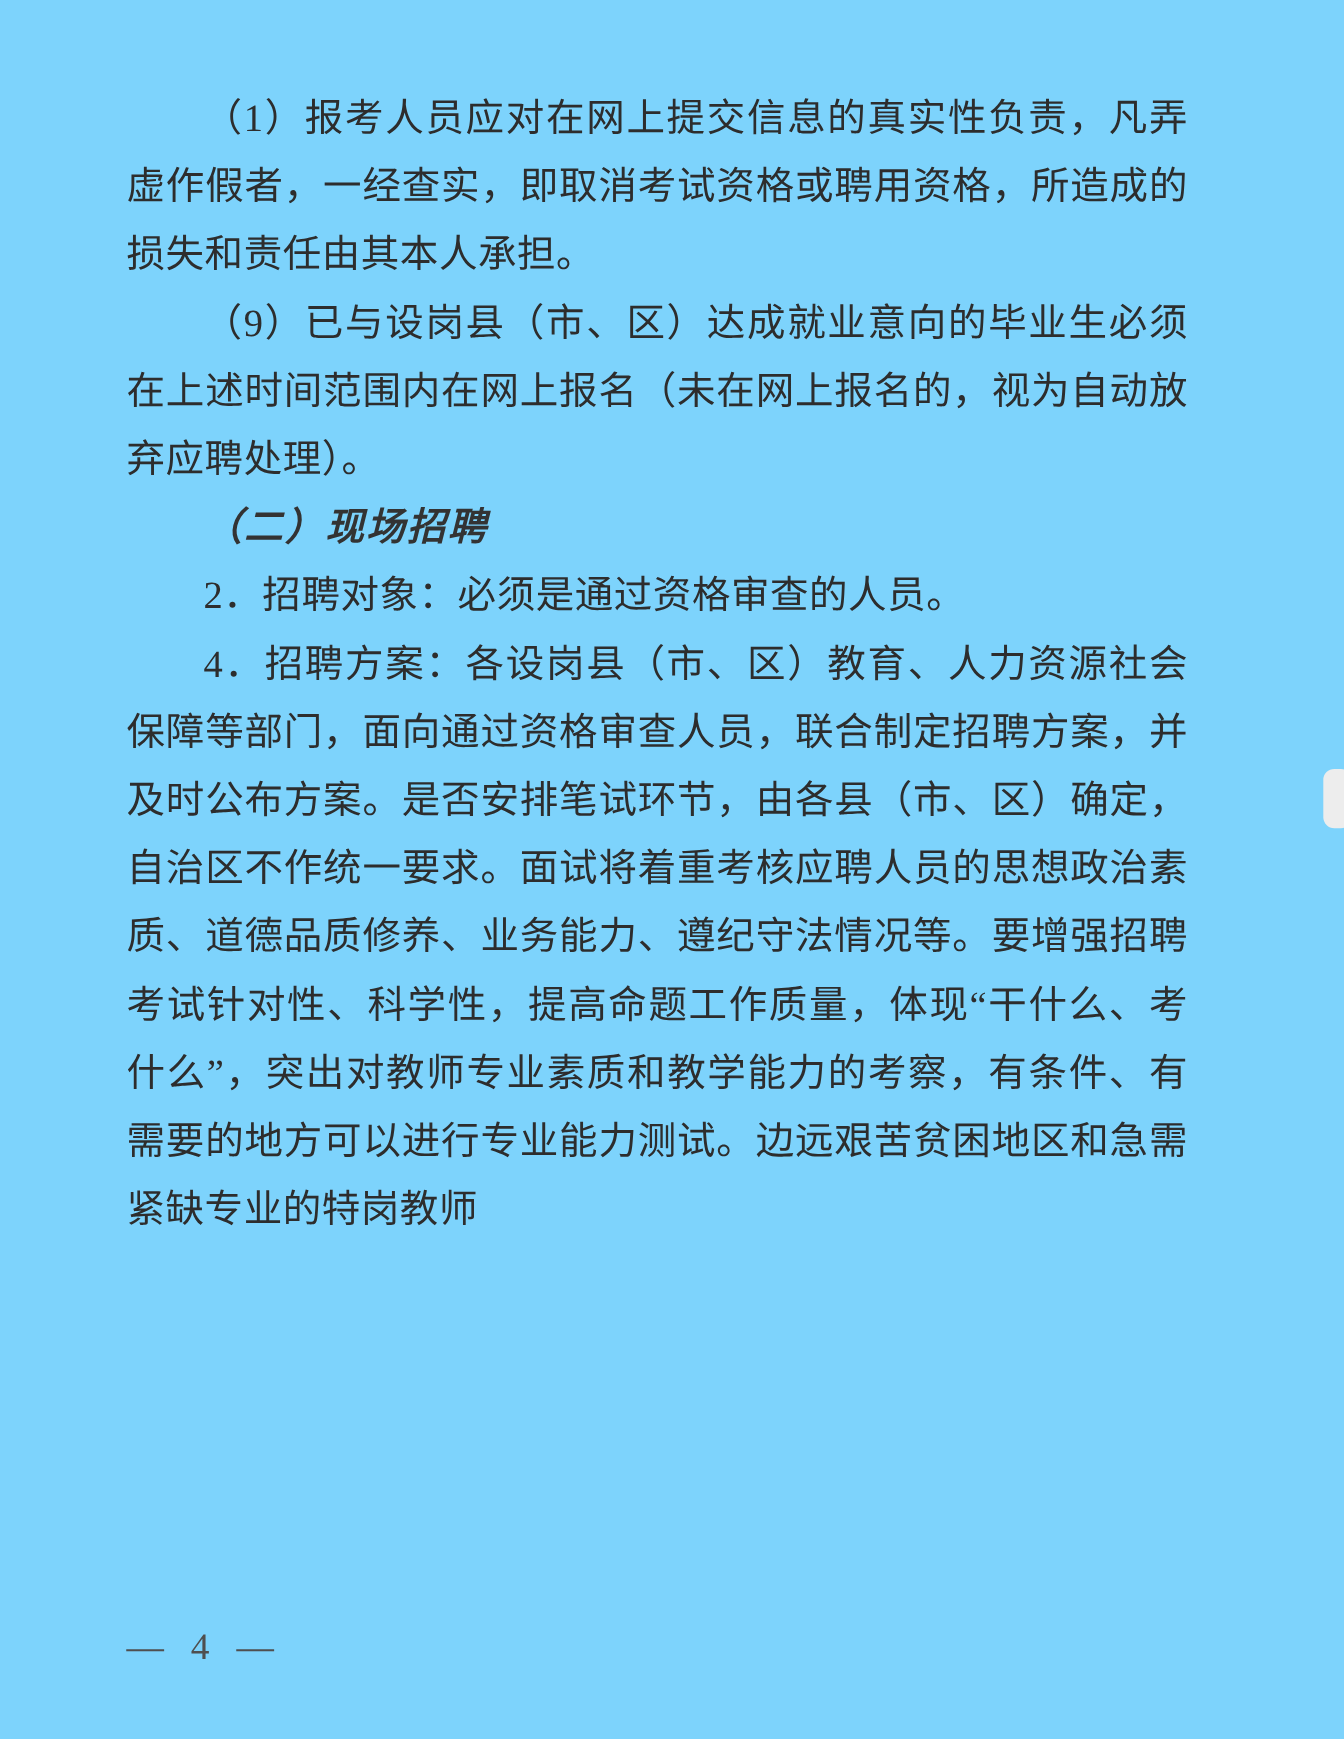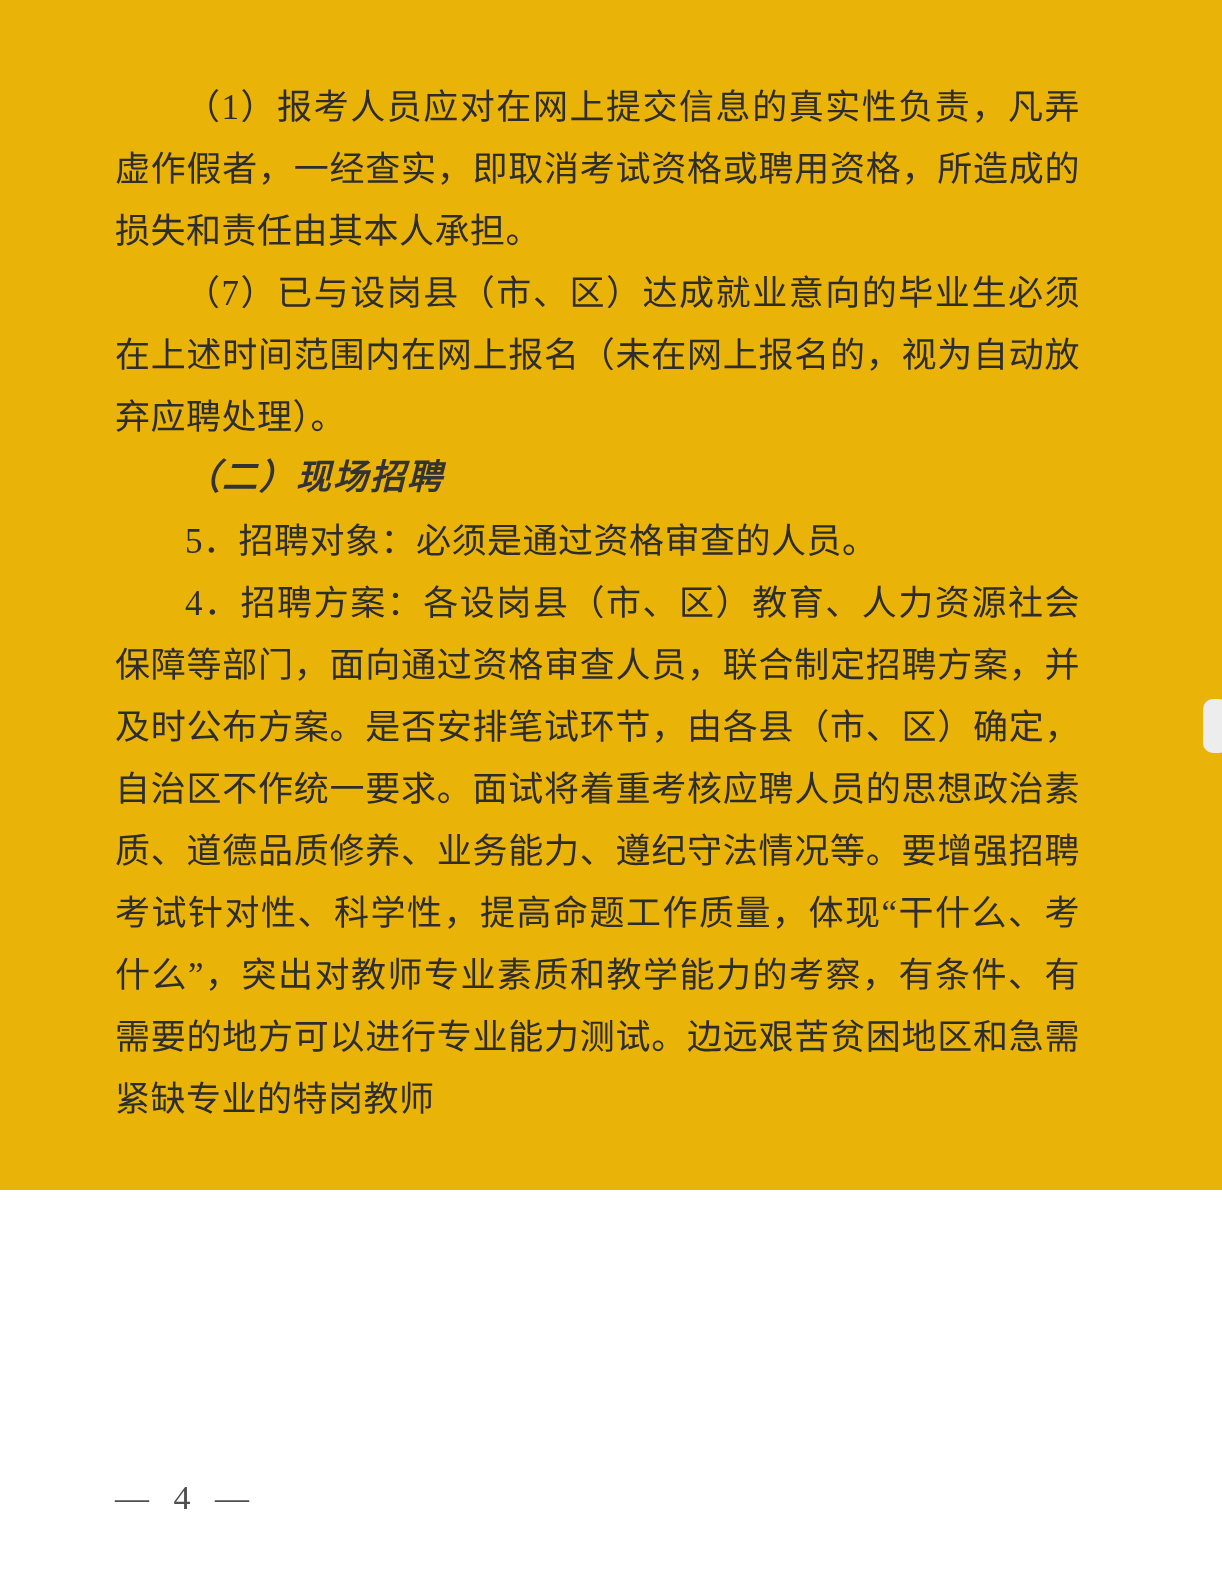--- a/index.html
+++ b/index.html
@@ -12,42 +12,41 @@
     height: 1581px;
     position: relative;
     overflow: hidden;
     font-family: "Liberation Serif", "DejaVu Serif", serif;
   }
   .page {
     position: absolute;
     left: 0;
     top: 0;
     width: 1222px;
-    height: 1190px;
-    background: #eab308;
+    height: 1581px;
+    background: #7dd3fc;
     box-sizing: border-box;
     padding: 77px 142px 0 115px;
   }
   .doc-text p {
     margin: 0;
     padding: 0;
     font-size: 35px;
     line-height: 62px;
     color: #2d2d2d;
     text-align: justify;
     text-indent: 2em;
     letter-spacing: 0.5px;
     word-break: break-all;
   }
   .doc-text p.section-heading {
     font-style: italic;
     font-weight: 600;
     letter-spacing: 2px;
     color: #333333;
-    font-family: Liberation Mono, monospace;
   }
   .page-footer {
     position: absolute;
     left: 115px;
     top: 1478px;
     font-size: 34px;
     line-height: 40px;
     color: #4f4f4f;
     letter-spacing: 8px;
     font-style: normal;
@@ -61,22 +60,22 @@
     background: #ededed;
     border-radius: 10px;
   }
 </style>
 </head>
 <body>
 
 <div class="page">
   <div class="doc-text">
     <p>（1）报考人员应对在网上提交信息的真实性负责，凡弄虚作假者，一经查实，即取消考试资格或聘用资格，所造成的损失和责任由其本人承担。</p>
-    <p>（7）已与设岗县（市、区）达成就业意向的毕业生必须在上述时间范围内在网上报名（未在网上报名的，视为自动放弃应聘处理）。</p>
+    <p>（9）已与设岗县（市、区）达成就业意向的毕业生必须在上述时间范围内在网上报名（未在网上报名的，视为自动放弃应聘处理）。</p>
     <p class="section-heading">（二）现场招聘</p>
-    <p>5．招聘对象：必须是通过资格审查的人员。</p>
+    <p>2．招聘对象：必须是通过资格审查的人员。</p>
     <p>4．招聘方案：各设岗县（市、区）教育、人力资源社会保障等部门，面向通过资格审查人员，联合制定招聘方案，并及时公布方案。是否安排笔试环节，由各县（市、区）确定，自治区不作统一要求。面试将着重考核应聘人员的思想政治素质、道德品质修养、业务能力、遵纪守法情况等。要增强招聘考试针对性、科学性，提高命题工作质量，体现“干什么、考什么”，突出对教师专业素质和教学能力的考察，有条件、有需要的地方可以进行专业能力测试。边远艰苦贫困地区和急需紧缺专业的特岗教师</p>
   </div>
 
   <div class="page-footer">— 4 —</div>
 
   <div class="scrollbar-thumb"></div>
 </div>
 
 </body></html>

